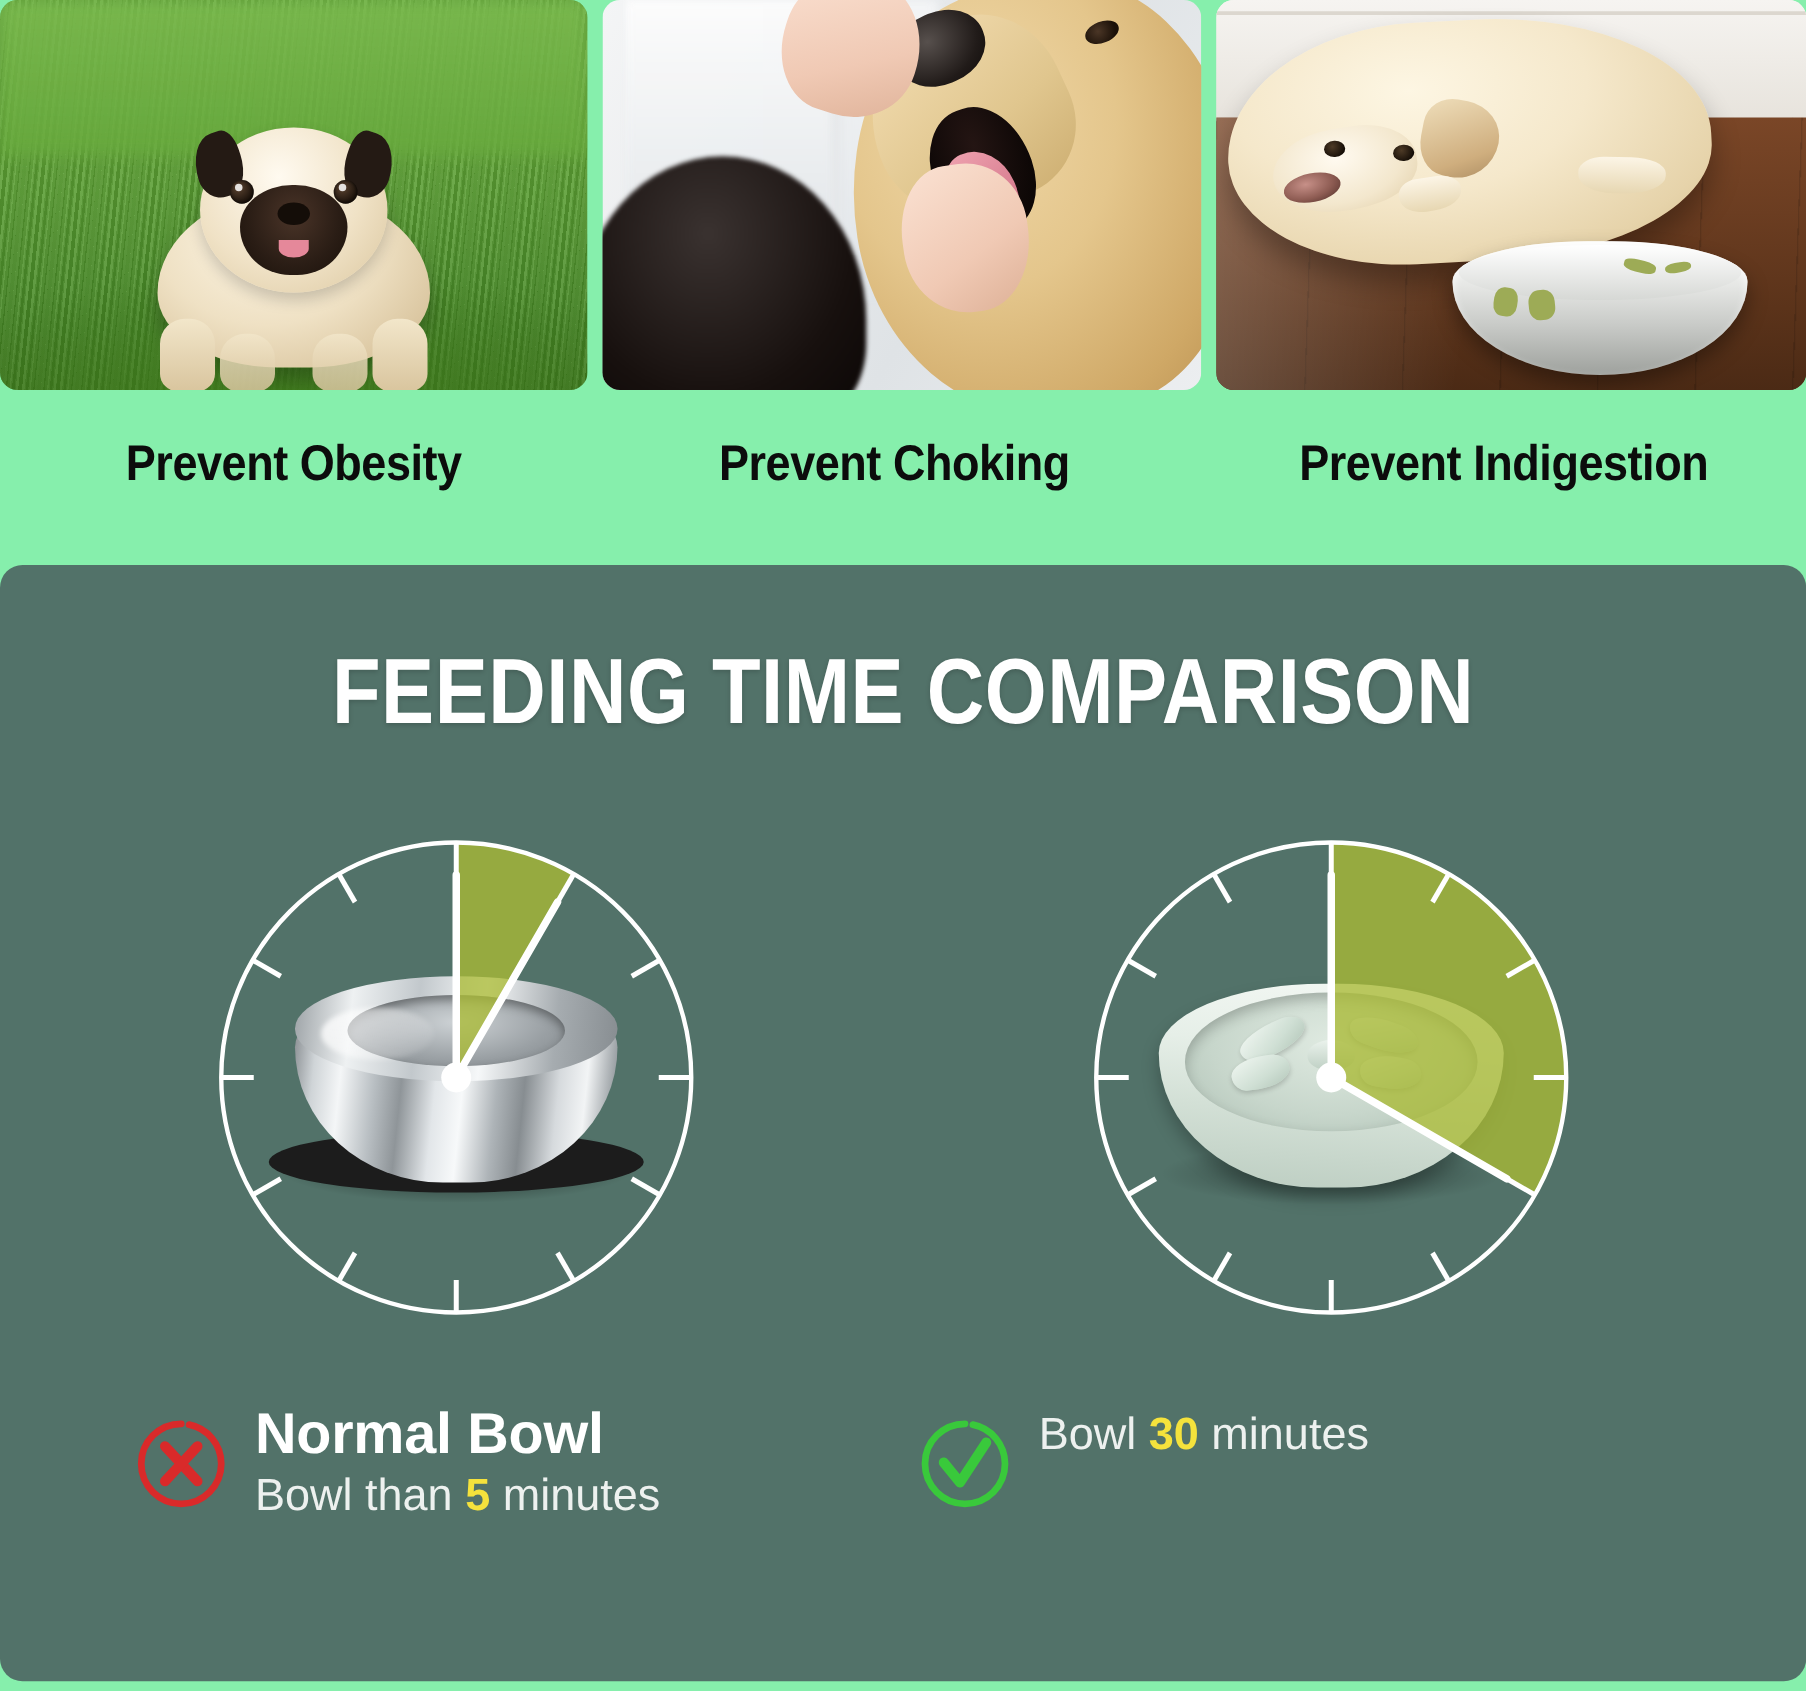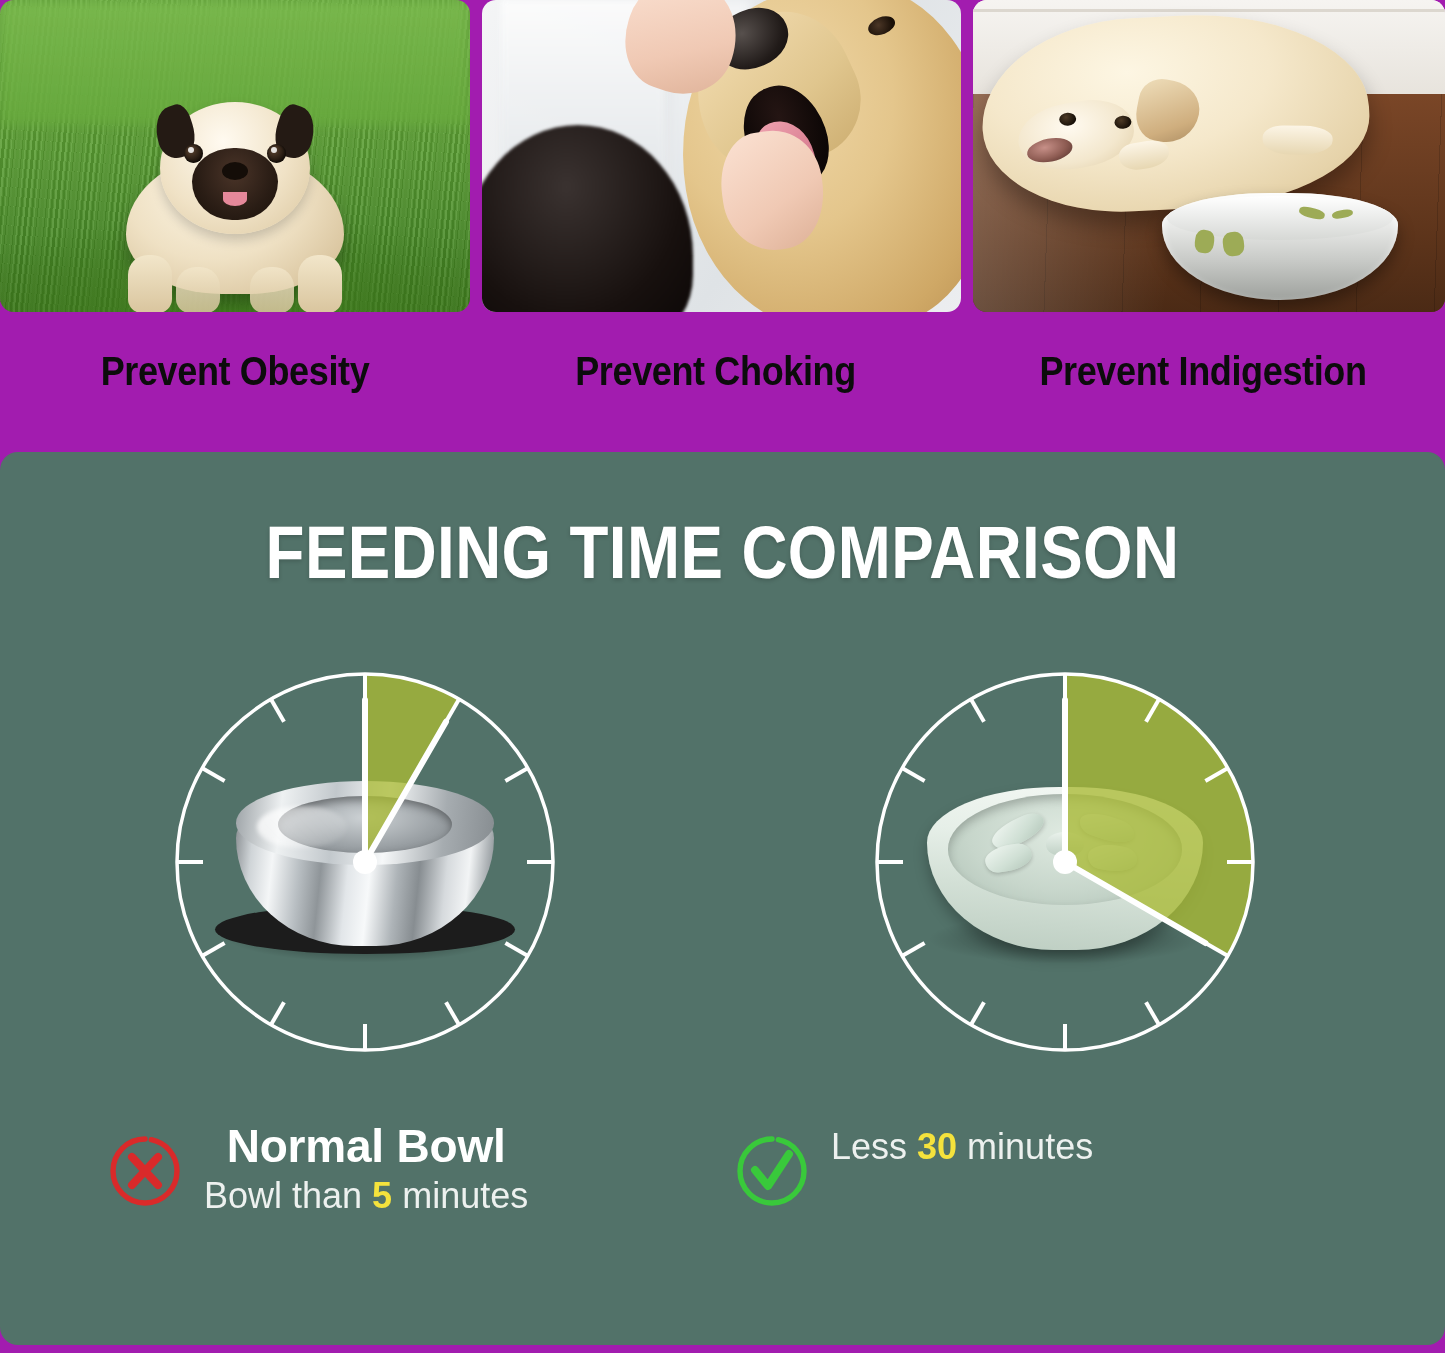--- a/index.html
+++ b/index.html
@@ -2,21 +2,21 @@
 <html><head>
 <meta charset="utf-8">
 <style>
   html,body{margin:0;padding:0;background:#ffffff;}
   body{
     width:1445px;height:1353px;
     font-family:"Liberation Sans","DejaVu Sans",sans-serif;
     -webkit-font-smoothing:antialiased;
     overflow:hidden;
   }
-  .page{position:relative;width:1445px;height:1353px;background:#a21caf;}
+  .page{position:relative;width:1445px;height:1353px;background:#86efac;}
 
   
   .photo-strip{
     position:absolute;left:0;top:0;width:1445px;height:312px;
     display:flex;gap:12px;
   }
   .photo-card{
     position:relative;border-radius:14px;overflow:hidden;height:312px;
   }
   .photo-card.c1{width:470px;}
@@ -217,21 +217,21 @@
 
   
   .wedge-layer{position:absolute;inset:0;pointer-events:none;}
 
   
   .labels{position:absolute;left:0;top:670px;width:100%;height:140px;}
   .lbl{position:absolute;top:0;display:flex;align-items:flex-start;gap:22px;}
   .lbl.left{left:108px;}
   .lbl.right{left:735px;}
   .badge{width:74px;height:74px;flex:0 0 74px;margin-top:12px;}
-  .lbl-text{display:flex;flex-direction:column;align-items:center;}
+  .lbl-text{display:flex;flex-direction:column;}
   .lbl-title{color:#fff;font-size:46px;font-weight:700;line-height:1.06;
     letter-spacing:-.2px;white-space:nowrap;}
   .lbl-sub{color:#edf1ef;font-size:36px;font-weight:400;line-height:1.18;
     margin-top:4px;white-space:nowrap;}
   .hl{color:#F5E23C;font-weight:700;}
 </style>
 </head>
 <body>
 
 <div class="page">
@@ -409,19 +409,19 @@
         </div>
       </div>
 
       <div class="lbl right">
         <svg class="badge" viewBox="0 0 74 74">
           <path d="M37 5 C19.3 5 5 19.3 5 37 C5 54.7 19.3 69 37 69 C54.7 69 69 54.7 69 37 C69 21.5 58 8.6 43.3 5.7" fill="none" stroke="#39C93B" stroke-width="5.4" stroke-linecap="round"></path>
           <path d="M9.5 21 C12 15 17 10.5 23 7.5" fill="none" stroke="#39C93B" stroke-width="3.4" stroke-linecap="round" opacity=".85"></path>
           <path d="M20 36 L33 52 L54 20" fill="none" stroke="#39C93B" stroke-width="8" stroke-linecap="round" stroke-linejoin="round"></path>
         </svg>
         <div class="lbl-text">
-          <div class="lbl-sub"><span>Less </span><span class="hl">30</span><span> minutes</span></div>
+          <div class="lbl-sub"><span>Bowl </span><span class="hl">30</span><span> minutes</span></div>
         </div>
       </div>
 
     </div>
   </div>
 </div>
 
 </body></html>

